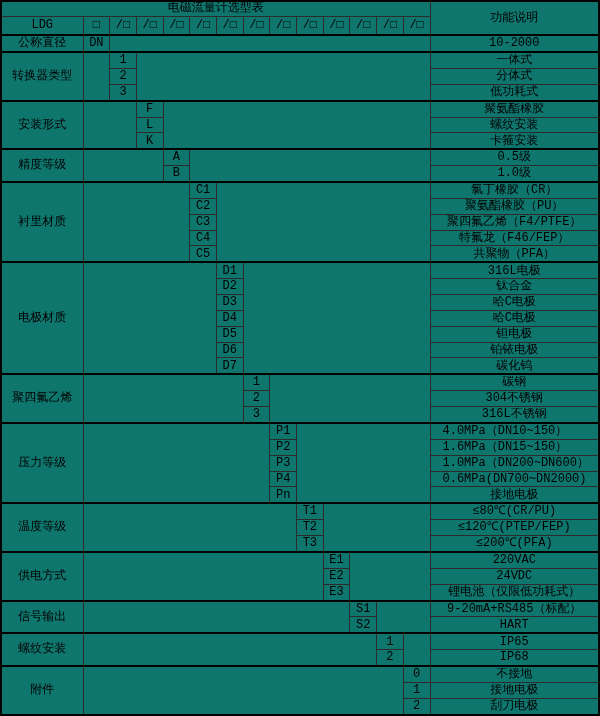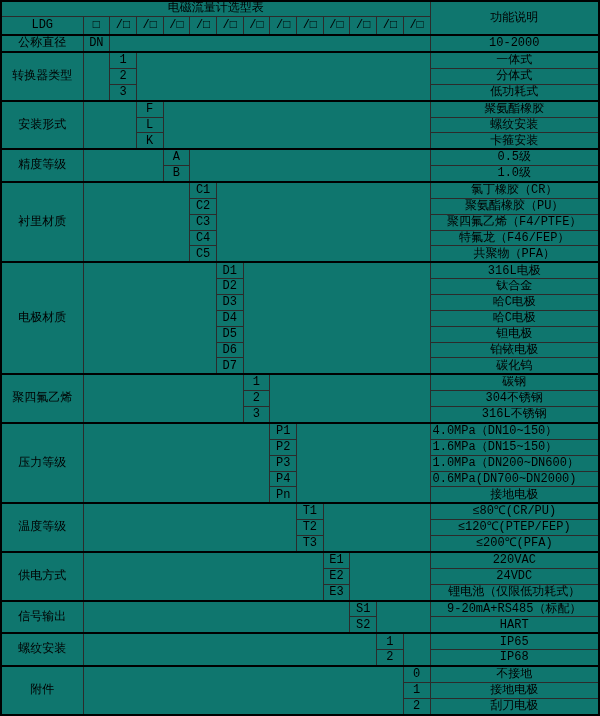--- a/index.html
+++ b/index.html
@@ -28,21 +28,21 @@
     overflow: hidden;
   }
   tr.sec > td { border-top: 2px solid #000000; }
   tr.title-row { height: 15px; }
   tr.model-row { height: 19px; }
   td.title-cell { font-size: 13px; }
   td.func-header { font-size: 13px; }
   td.model-prefix { text-align: left; padding-left: 8px; }
   td.code-cell { font-size: 12px; }
   td.desc-cell { font-size: 12px; border-radius: 6px; }
-  td.desc-cell.left { text-align: left; padding-left: 2px; }
+  td.desc-cell.left { text-align: left; padding-left: 12px; }
   td.section-label { font-size: 12px; }
 </style>
 </head>
 <body>
 
 <table class="sel">
   <colgroup>
     <col style="width:82px">
     <col span="13">
     <col style="width:169px">

